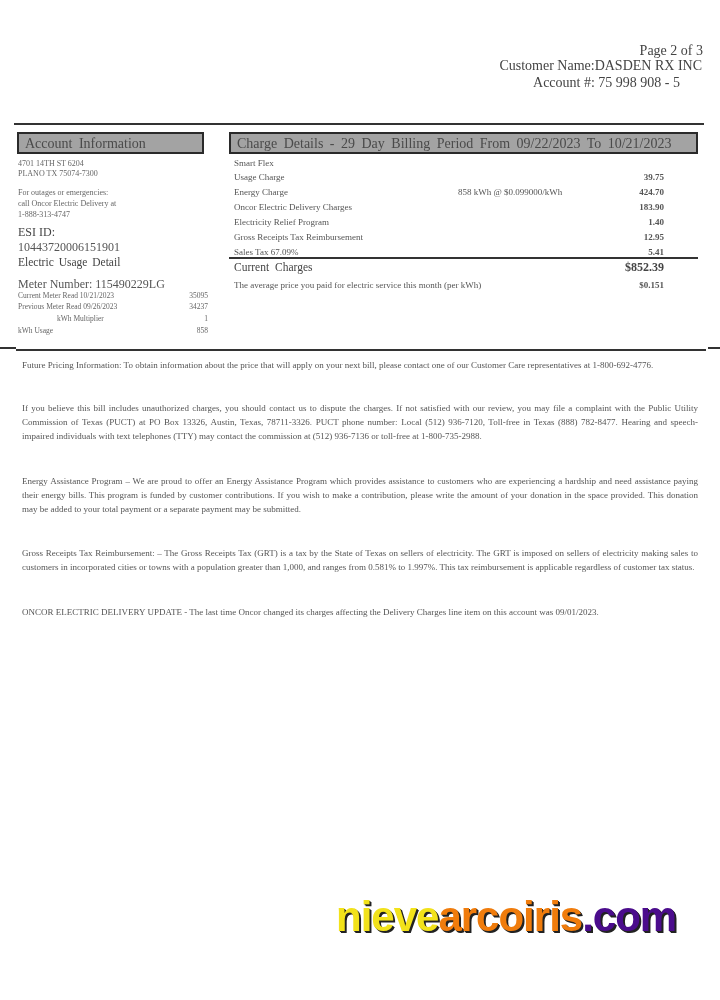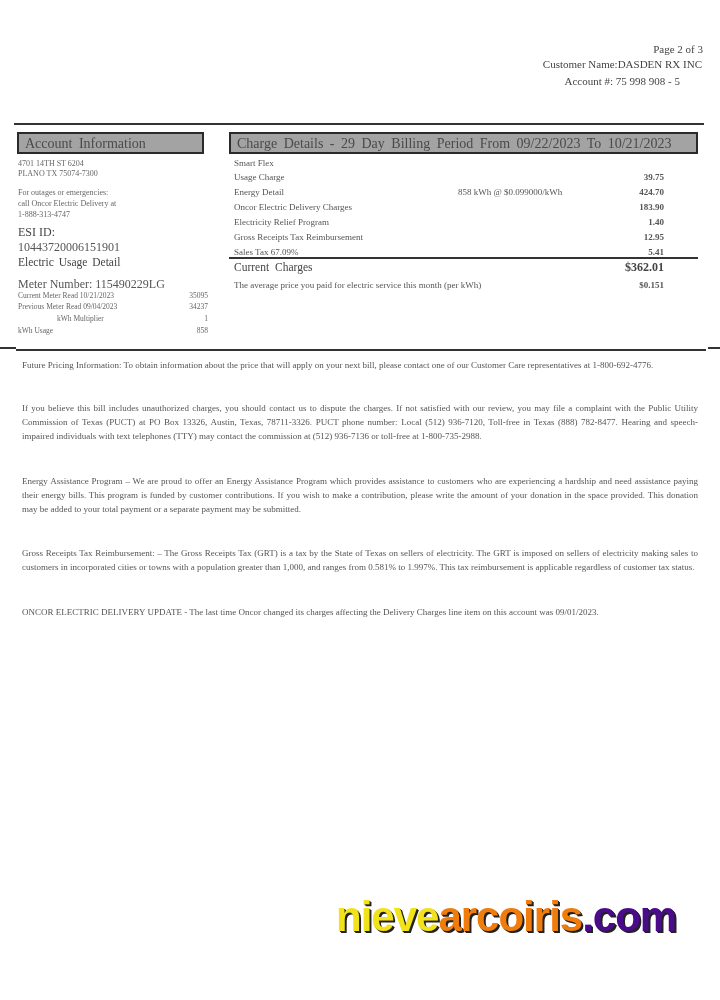--- a/index.html
+++ b/index.html
@@ -1,21 +1,21 @@
 <!DOCTYPE html>
 <html><head>
   <meta charset="utf-8">
   <style>
     * { box-sizing: border-box; margin: 0; padding: 0; }
     html, body { width: 720px; height: 1000px; background: #ffffff; overflow: hidden; }
     body { position: relative; font-family: "Liberation Serif", "DejaVu Serif", serif; color: #555555; }
 
     .abs { position: absolute; }
 
-    .hdr { right: 18px; text-align: right; font-size: 11px; color: #444; line-height: 1; }
+    .hdr { right: 18px; text-align: right; font-size: 14px; color: #444; line-height: 1; }
     .hdr-page { top: 44px; right: 17px; }
     .hdr-cust { top: 59px; right: 18px; }
     .hdr-acct { top: 76px; right: 40px; }
 
     .rule { background: #333; height: 2px; }
 
     .box-title {
       background: #a3a3a3;
       border: 2px solid #2a2a2a;
       font-size: 14px;
@@ -62,21 +62,21 @@
 <div class="abs med" style="top:242px; left:18px;">10443720006151901</div>
 <div class="abs" style="top:256px; left:18px; font-size:11.5px; color:#444; word-spacing:2px;">Electric Usage Detail</div>
 
 <div class="abs med" style="top:279px; left:18px;">Meter Number: 115490229LG</div>
 
 <div class="mrow" style="top:291px;">
   <span>Current Meter Read 10/21/2023</span>
   <span class="val">35095</span>
 </div>
 <div class="mrow" style="top:302px;">
-  <span>Previous Meter Read 09/04/2023</span>
+  <span>Previous Meter Read 09/26/2023</span>
   <span class="val">34237</span>
 </div>
 <div class="mrow" style="top:314px;padding-left:39px;">
   <span>kWh Multiplier</span>
   <span class="val">1</span>
 </div>
 <div class="mrow" style="top:326px;">
   <span>kWh Usage</span>
   <span class="val">858</span>
 </div>
@@ -84,21 +84,21 @@
 <div class="abs box-title" style="top:132px; left:229px; width:469px; height:22px;">Charge Details - 29 Day Billing Period From 09/22/2023 To 10/21/2023</div>
 
 <div class="row" style="top:158px;">
   <span>Smart Flex</span>
 </div>
 <div class="row" style="top:172px;">
   <span>Usage Charge</span>
   <span class="amt">39.75</span>
 </div>
 <div class="row" style="top:187px;">
-  <span>Energy Detail</span>
+  <span>Energy Charge</span>
   <span class="mid">858 kWh @ $0.099000/kWh</span>
   <span class="amt">424.70</span>
 </div>
 <div class="row" style="top:202px;">
   <span>Oncor Electric Delivery Charges</span>
   <span class="amt">183.90</span>
 </div>
 <div class="row" style="top:217px;">
   <span>Electricity Relief Program</span>
   <span class="amt">1.40</span>
@@ -109,21 +109,21 @@
 </div>
 <div class="row" style="top:247px;">
   <span>Sales Tax 67.09%</span>
   <span class="amt">5.41</span>
 </div>
 
 <div class="abs rule" style="top:257px; left:229px; width:469px; height:2px;"></div>
 
 <div class="row" style="top:260px; font-size:11.5px; line-height:14px; color:#444;">
   <span style="word-spacing:3px;">Current Charges</span>
-  <span class="amt" style="font-size:12px;">$362.01</span>
+  <span class="amt" style="font-size:12px;">$852.39</span>
 </div>
 
 <div class="row" style="top:280px;">
   <span>The average price you paid for electric service this month (per kWh)</span>
   <span class="amt">$0.151</span>
 </div>
 
 <div class="abs rule" style="top:347px; left:0px; width:16px; height:2px;"></div>
 <div class="abs rule" style="top:349px; left:16px; width:690px; height:2px;"></div>
 <div class="abs rule" style="top:347px; left:708px; width:12px; height:2px;"></div>

